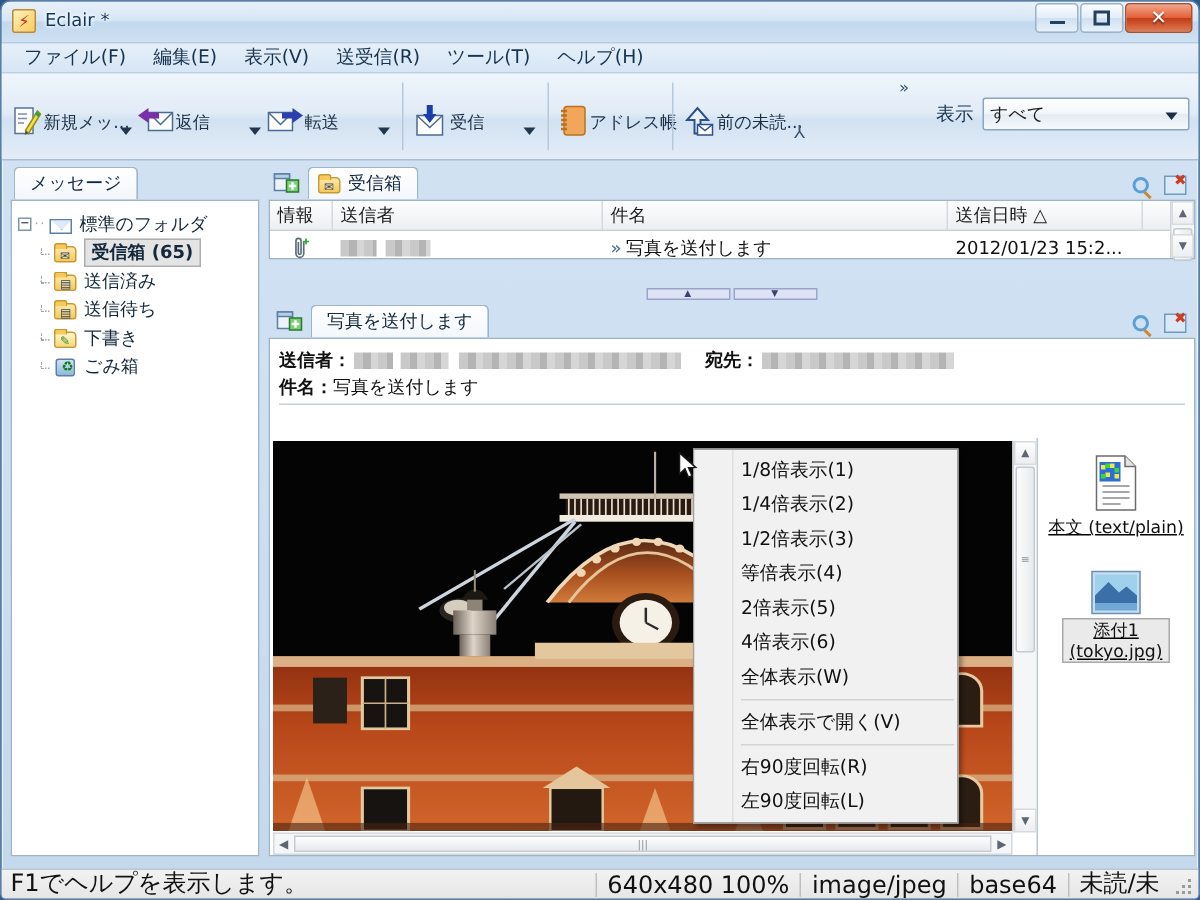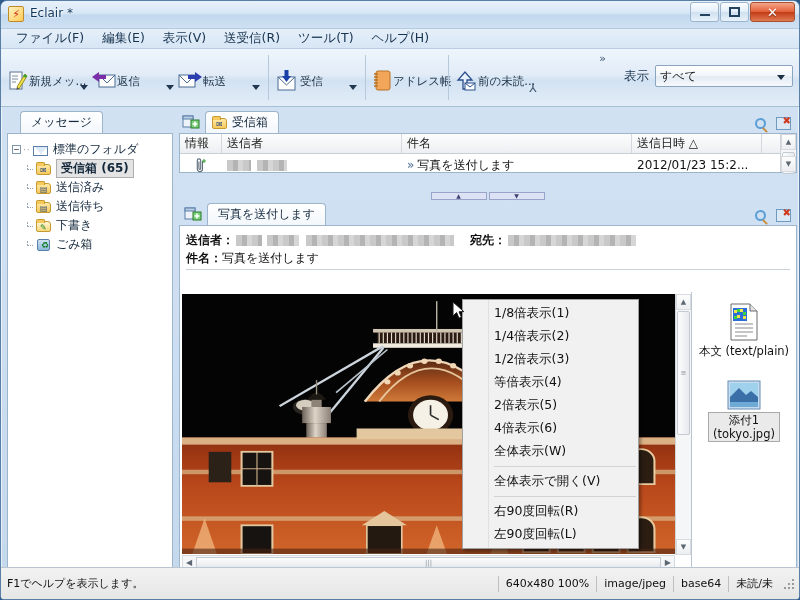--- a/index.html
+++ b/index.html
@@ -104,21 +104,21 @@
   .combo .caret {
     position:absolute; right:7px; top:9px;
     width:0;height:0;border-left:4px solid transparent;border-right:4px solid transparent;
     border-top:5px solid #1b2e44;
   }
 
   
   .body { position: absolute; left:0; right:0; top:108px; bottom:26px; }
 
   
-  .sidebar { position:absolute; left:2px; top:0; width:172px; bottom:2px;padding-left:11px; }
+  .sidebar { position:absolute; left:2px; top:0; width:172px; bottom:2px; }
   .tabstrip { height: 24px; display:flex; align-items:flex-end; padding-left:6px; }
   .tab {
     height: 22px; padding: 0 10px; display:flex; align-items:center;
     font-size: 12px; color:#13293f;
     background: linear-gradient(180deg,#ffffff,#f3f7fb);
     border: 1px solid #9db5ca; border-bottom: none;
     border-radius: 4px 4px 0 0;
   }
   .panel {
     position:absolute; left:4px; right:2px; top:24px; bottom:0;
@@ -238,21 +238,21 @@
   .hr { border-top:1px solid #c9d2da; margin-top:2px; }
 
   .content { position:absolute; left:0; right:0; top:66px; bottom:0; display:flex; }
   .imgwrap { position:relative; flex:1; overflow:hidden; background:#fff; border-right:1px solid #b9c6d2;}
   .imgview { position:absolute; left:2px; right:16px; top:2px; bottom:16px; overflow:hidden; background:#000; }
   .photo { position:absolute; left:0; top:0; width:100%; height:100%; }
 
   .hscroll { position:absolute; left:2px; right:16px; bottom:0; height:15px;
     background:#f5f6f7; border:1px solid #d4d9de; display:flex; align-items:center; }
   .attachpanel { width:104px; background:#fff; position:relative; }
-  .att { width:100%; display:flex; flex-direction:column; align-items:center; }
+  .att { width:100%; display:flex; flex-direction:column; align-items:center;text-decoration:underline; }
   .att-label { font-size:11.5px; color:#111; text-align:center; line-height:14px; margin-top:2px;}
   .att-label.sel { background:#eaeaea; border:1px solid #a9a9a9; padding:0 4px; }
 
   
   .ctxmenu {
     position:absolute; left:461px; top:298px; width:177px;
     background:#f1f1f1; border:1px solid #a0a0a0;
     box-shadow: 2px 2px 3px rgba(0,0,0,0.35);
     padding: 2px 0;
     z-index: 50;
@@ -260,24 +260,24 @@
   .ctx-gutter { position:absolute; left:0; top:0; bottom:0; width:26px; background:#f1f1f1; border-right:1px solid #e0e0e0;}
   .ctx-item {
     position:relative; height:23px; display:flex; align-items:center;
     padding-left:31px; font-size:12.5px; color:#111; white-space:nowrap;
   }
   .ctx-sep { height:1px; background:#d3d3d3; margin:3px 2px 3px 31px; }
   .cursor-arrow { position:absolute; left:451px; top:300px; z-index:60; }
 
   
   .statusbar {
-    position:absolute; left:0; right:0; bottom:0; height:32px;
+    position:absolute; left:0; right:0; bottom:0; height:20px;
     background:linear-gradient(180deg,#f2f2f2,#e6e6e6);
     border-top:1px solid #b9c6d2;
-    display:flex; align-items:center; font-size:11px; color:#111;
+    display:flex; align-items:center; font-size:16px; color:#111;
   }
   .st-left { flex:1; padding-left:6px; }
   .st-cell { padding:0 7px; border-left:1px solid #bfbfbf; height:16px; display:flex; align-items:center; }
   .grip { width:14px; height:14px; margin-left:2px; margin-right:3px; position:relative; }
 </style>
 </head>
 <body>
 
 <div class="window">
 

